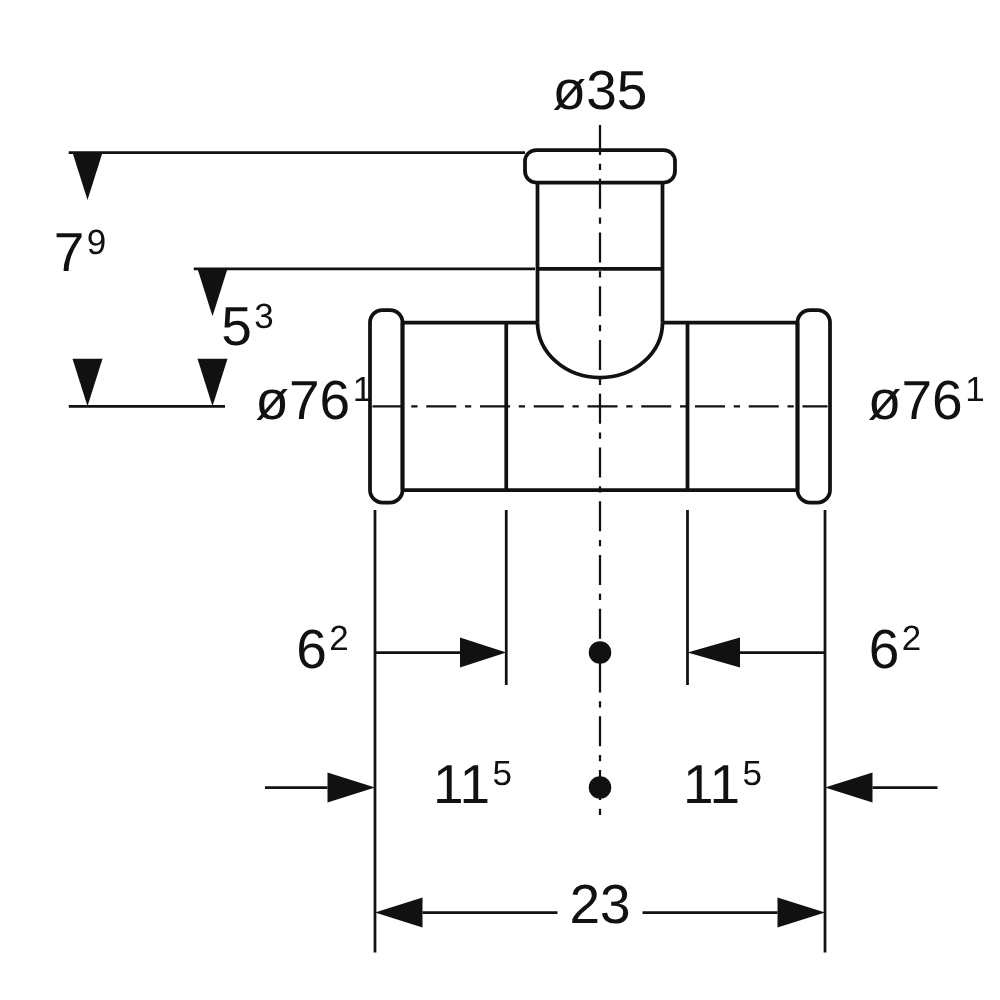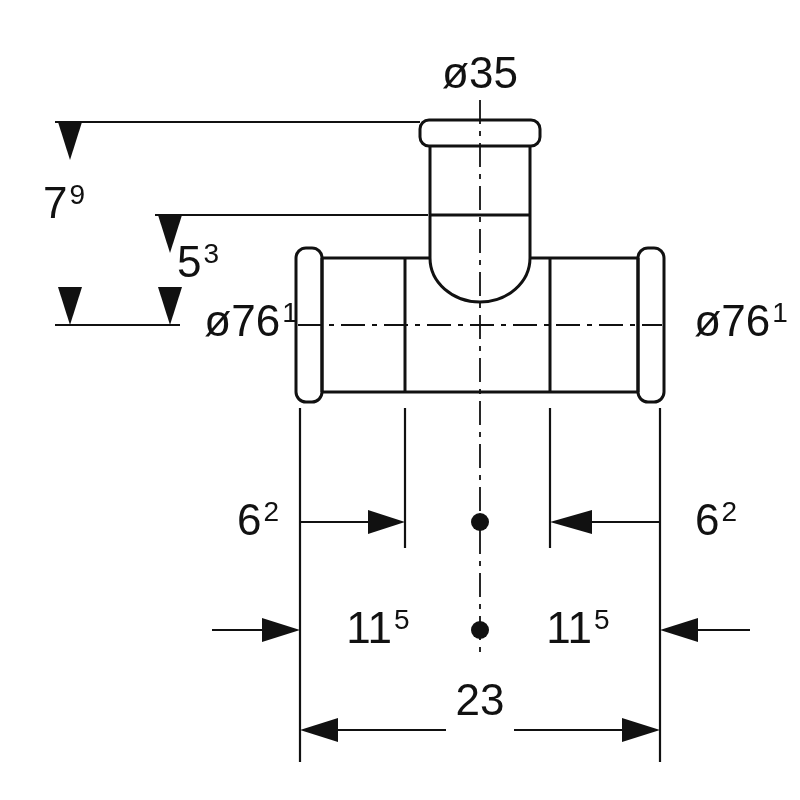--- a/index.html
+++ b/index.html
@@ -146,17 +146,17 @@
   </div>
 
   <div class="dim-label" style="left:378px; top:628px;">
     <span>11</span><span class="sup">5</span>
   </div>
 
   <div class="dim-label" style="left:578px; top:628px;">
     <span>11</span><span class="sup">5</span>
   </div>
 
-  <div class="dim-label" style="left:480px; top:700px;">
+  <div class="dim-label" style="left:480px; top:724px;">
     <span>23</span>
   </div>
 
 </div>
 
 </body></html>

